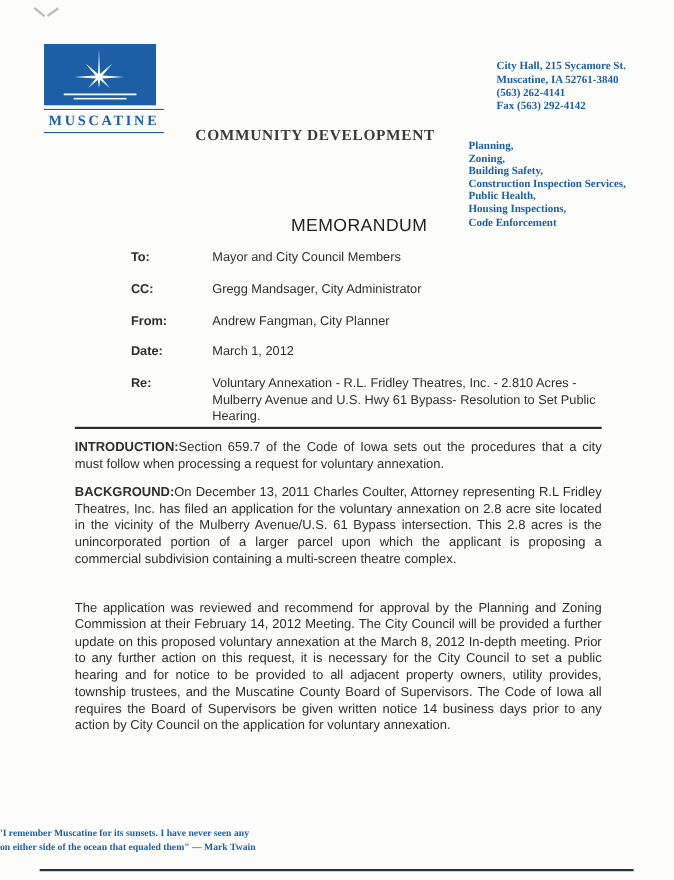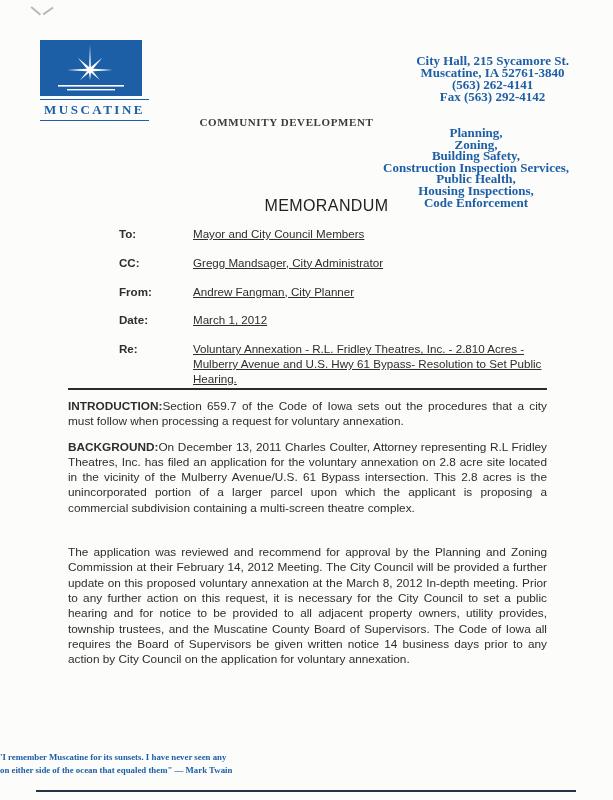--- a/index.html
+++ b/index.html
@@ -30,47 +30,47 @@
     text-align:center;
     font-family:"Liberation Serif", serif;
     font-size:13px;letter-spacing:2.5px;
     color:#1d5fa7;font-weight:bold;
   }
 
   .blue-block{
     color:#1d5fa7;
     font-family:"Liberation Serif", serif;
     font-weight:bold;
-    font-size:13px;
+    font-size:10px;
     line-height:12px;
-    text-align:center;
+    text-align:left;
   }
   .contact{position:absolute;right:44px;top:55px;}
   .services{position:absolute;right:44px;top:127px;line-height:11.6px;}
 
   .dept-title{
     position:absolute;top:116px;left:0;width:100%;
     text-align:center;
     padding-right:40px;box-sizing:border-box;
     font-family:"Liberation Serif", serif;
-    font-weight:bold;font-size:11px;letter-spacing:0.6px;
+    font-weight:bold;font-size:14px;letter-spacing:0.6px;
     color:#3a3a3a;
   }
 
   .memo-title{
     position:absolute;top:197px;left:0;width:100%;
     text-align:center;font-weight:normal;font-size:16px;letter-spacing:0.4px;
     color:#222;
     margin-left:20px;
   }
 
   .fields{position:absolute;left:71px;top:227px;width:478px;font-size:11.6px;}
   .field-row{display:flex;margin-bottom:14px;}
   .field-label{width:74px;font-weight:bold;flex:0 0 74px;margin-left:48px;}
-  .field-value{flex:1;line-height:14.8px;text-decoration:underline;}
+  .field-value{flex:1;line-height:14.8px;}
 
   .divider{position:absolute;left:68px;top:388px;width:479px;border-top:2.2px solid #2c2c2c;}
 
   .content{
     position:absolute;left:68px;top:399px;width:479px;
     font-size:11.8px;line-height:15.3px;text-align:justify;
     color:#2e2e2e;
   }
   .content p{margin:0;}
   .content p.bg{margin-top:10px;}

